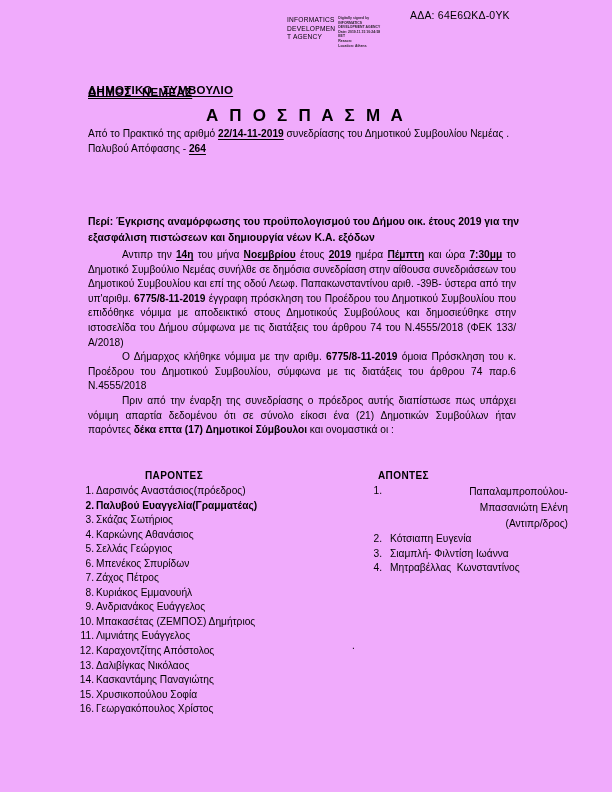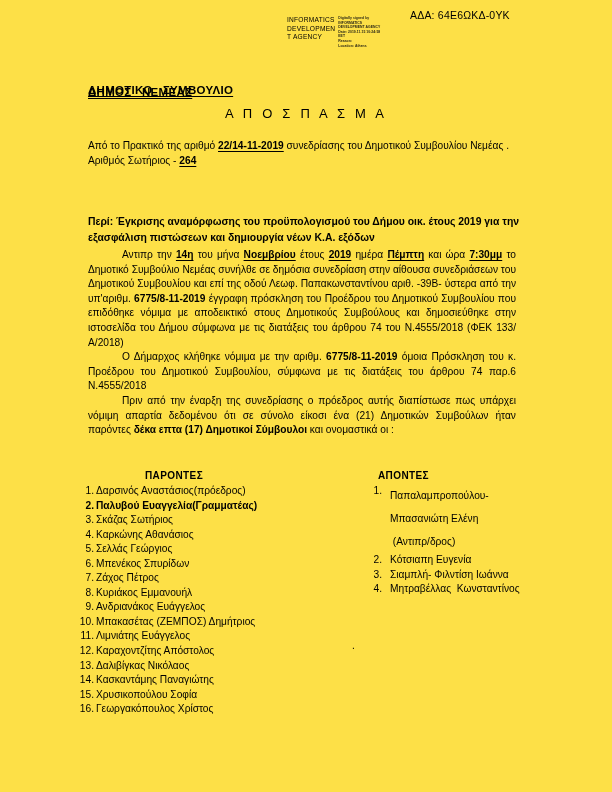--- a/index.html
+++ b/index.html
@@ -10,21 +10,21 @@
   }
   body {
     font-family: "Liberation Sans", sans-serif;
     color: #000000;
   }
   .page {
     position: relative;
     width: 612px;
     height: 792px;
     margin: 0 auto;
-    background: #fde047;
+    background: #f0abfc;
     overflow: hidden;
     box-sizing: border-box;
   }
 
   
   .ada-code {
     position: absolute;
     top: 9px;
     left: 410px;
     font-size: 10.5px;
@@ -73,42 +73,42 @@
   }
   .org-title.l1 { top: 70px; margin-top: 16px; }
   .org-title.l2 { top: 84px; }
 
   .apospasma {
     position: absolute;
     top: 106px;
     left: 0;
     width: 612px;
     text-align: center;
-    font-size: 13px;
-    font-weight: 400;
+    font-size: 17px;
+    font-weight: 700;
     letter-spacing: 3.2px;
   }
 
   
   .body-block {
     position: absolute;
     left: 88px;
     width: 428px;
     font-size: 10.2px;
     line-height: 14.6px;
   }
   .justified {
     text-align: justify;
     text-justify: inter-word;
   }
   .u { text-decoration: underline; text-underline-offset: 2px; }
   .b { font-weight: 700; }
   .ind { display: inline-block; width: 34px; }
 
-  .minutes { top: 139px; }
+  .minutes { top: 127px; }
   .minutes .line2 { display: block; }
 
   .subject {
     position: absolute;
     top: 194px;
     left: 88px;
     width: 434px;
     font-size: 10.4px;
     line-height: 15.5px;
     font-weight: 700;
@@ -156,21 +156,21 @@
   }
   .name-list .num {
     flex: 0 0 auto;
     text-align: right;
   }
   .name-list.present .num { width: 20px; padding-right: 2px; }
   .name-list.absent  .num { width: 14px; padding-right: 8px; }
   .name-list .nm { flex: 1 1 auto; }
   .name-list li.bold-item .num,
   .name-list li.bold-item .nm { font-weight: 700; }
-  .name-list.absent li.multiline .nm { line-height: 23px; }
+  .name-list.absent li.multiline .nm { line-height: 16px; text-align: right; }
 
   .stray-dot {
     position: absolute;
     top: 641px;
     left: 352px;
     font-size: 10px;
     line-height: 10px;
   }
 </style>
 </head>
@@ -200,21 +200,21 @@
   <div class="org-title l1">ΔΗΜΟΣ   ΝΕΜΕΑΣ</div>
   <div class="org-title l2">ΔΗΜΟΤΙΚΟ   ΣΥΜΒΟΥΛΙΟ</div>
 
   <div class="apospasma">Α Π Ο Σ Π Α Σ Μ Α</div>
 
   <div class="body-block minutes">
     <span>Από το Πρακτικό της αριθμό</span>
     <span class="u b">22/14-11-2019</span>
     <span>συνεδρίασης του Δημοτικού Συμβουλίου Νεμέας .</span>
     <span class="line2">
-      <span>Αριθμός  Σωτήριος -</span>
+      <span>Παλυβού  Απόφασης -</span>
       <span class="u b">264</span>
     </span>
   </div>
 
   <div class="subject">
     <span>Περί:</span>
     <span>Έγκρισης αναμόρφωσης του προϋπολογισμού του Δήμου οικ. έτους 2019 για την εξασφάλιση πιστώσεων και δημιουργία νέων Κ.Α. εξόδων</span>
   </div>
 
   <div class="body-block main-para justified">

